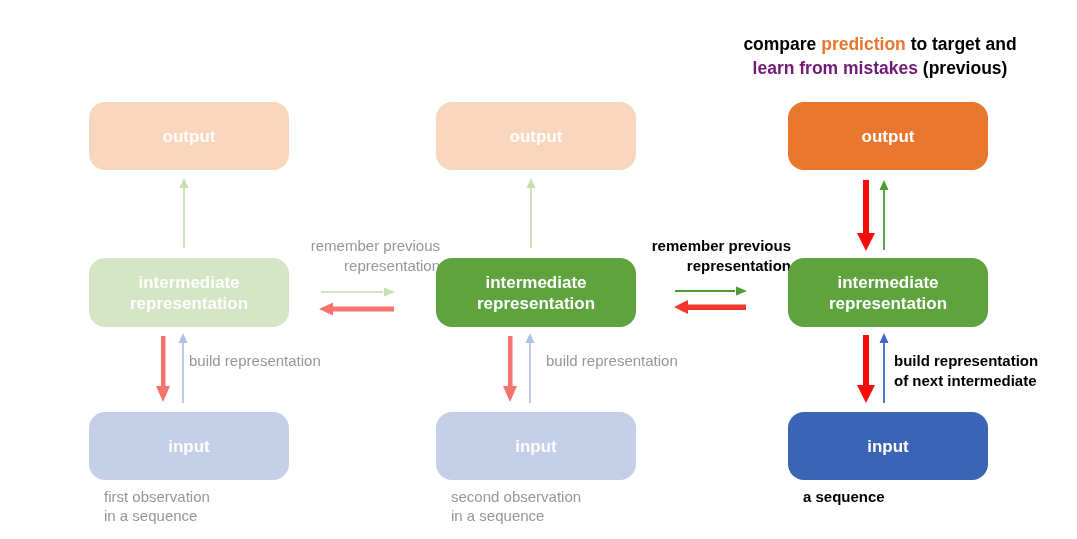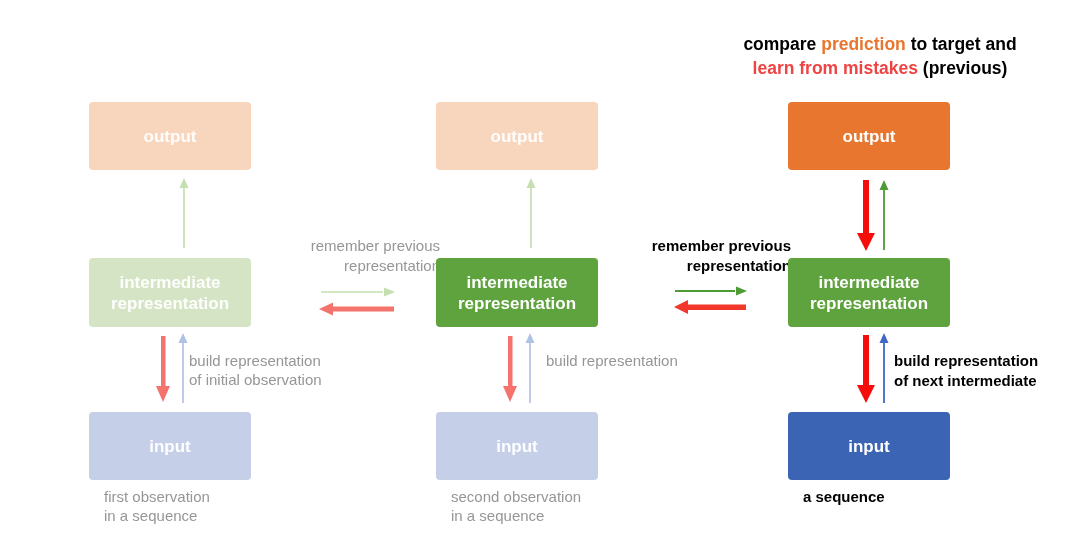--- a/index.html
+++ b/index.html
@@ -2,21 +2,21 @@
 <html><head>
 <meta charset="utf-8">
 <style>
   html,body{margin:0;padding:0;background:#fff;}
   .canvas{
     position:relative;width:1077px;height:539px;background:#ffffff;
     font-family:"Liberation Sans", sans-serif;overflow:hidden;margin-left:8px;
   }
   .abs{position:absolute;}
   .box{
-    position:absolute;width:162px;height:68px;border-radius:4px;
+    position:absolute;width:200px;height:68px;border-radius:16px;
     display:flex;align-items:center;justify-content:center;text-align:center;
     font-weight:700;font-size:17px;line-height:21px;padding:4px 14px;box-sizing:border-box;
   }
   .box.pale-orange{background:#F8D6BE;color:rgba(255,255,255,0.95);}
   .box.pale-green {background:#D6E4C6;color:rgba(255,255,255,0.97);}
   .box.pale-blue  {background:#C5CFE8;color:rgba(255,255,255,0.97);}
   .box.orange{background:#E8762E;color:#fff;}
   .box.green {background:#5EA33D;color:#fff;}
   .box.blue  {background:#3C64B4;color:#fff;}
   .box.tall{height:69px;}
@@ -29,21 +29,21 @@
   .connector-label{
     position:absolute;text-align:right;font-size:15px;line-height:20px;width:164px;
   }
   .connector-label.gray{color:#969696;font-weight:400;}
   .connector-label.black{color:#000;font-weight:700;}
   .title{
     position:absolute;left:660px;top:32px;width:424px;text-align:center;
     font-size:17.5px;line-height:24px;font-weight:700;color:#000;
   }
   .title .orange-word{color:#E8762E;}
-  .title .red-word{color:#ef4444;}
+  .title .red-word{color:#701a75;}
   svg{display:block;}
 </style>
 </head>
 <body>
 
 <div class="canvas">
 
   <div class="title">
     <span><span>compare </span><span class="orange-word">prediction</span><span> to target and</span></span><br>
     <span><span class="red-word">learn from mistakes</span><span> (previous)</span></span>
@@ -71,21 +71,20 @@
       </svg>
   </div>
   <div class="abs" style="left:169px;top:333px;">
     <svg width="12" height="70">
         <line x1="6" y1="70" x2="6" y2="9" stroke="#AFC2E6" stroke-width="1.7"></line>
         <polygon points="6,0 1.5,10 10.5,10" fill="#AFC2E6"></polygon>
       </svg>
   </div>
   <div class="caption gray" style="left:181px;top:351px;width:162px;">
     <span>build representation</span>
-      <span>of initial observation</span>
   </div>
 
   <div class="box pale-blue" style="left:81px;top:412px;">
       <span>input</span>
     </div>
   <div class="caption gray" style="left:96px;top:487px;width:160px;">
     <span>first observation</span>
       <span>in a sequence</span>
   </div>
 

